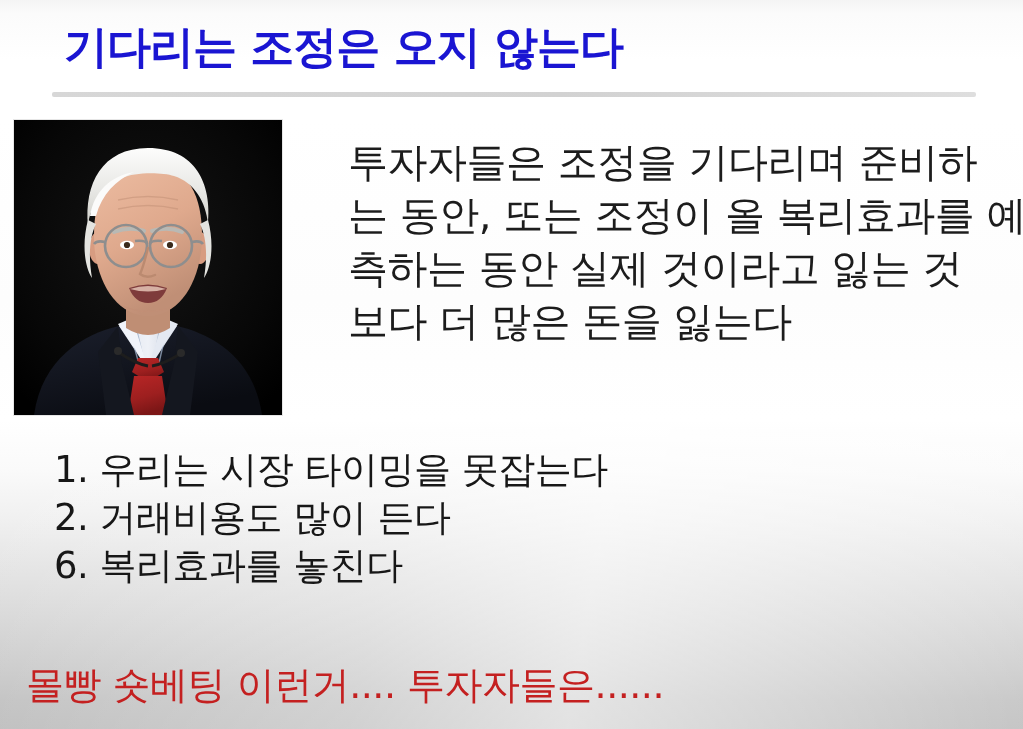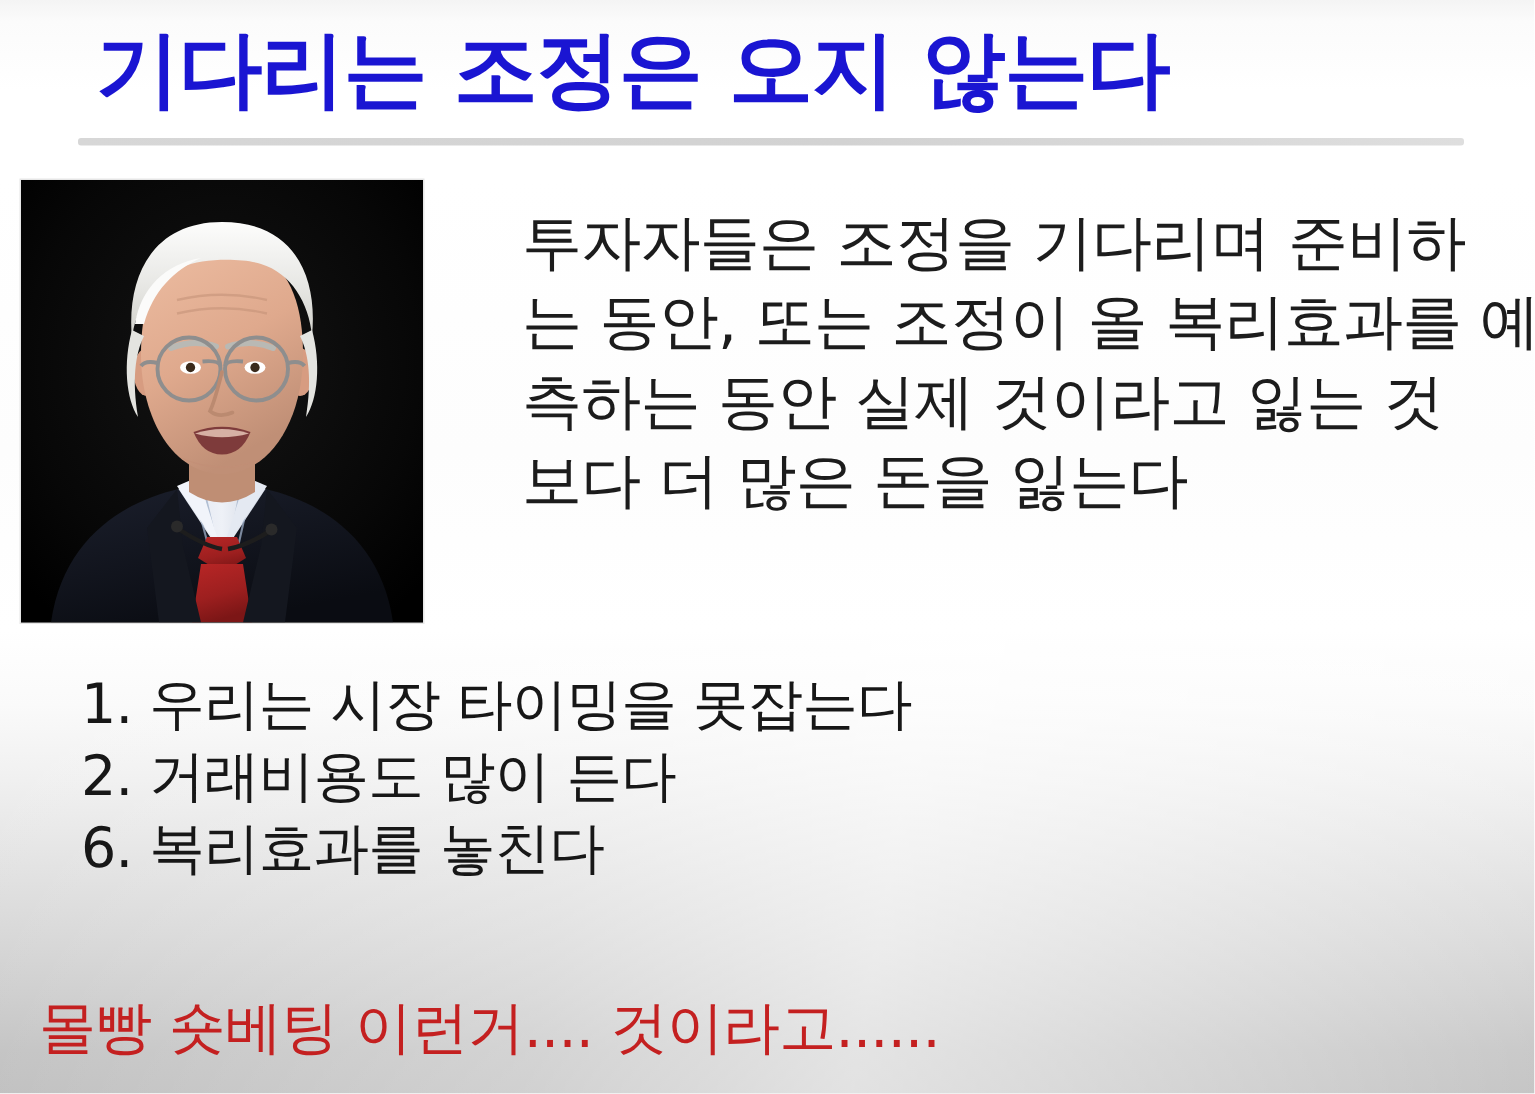--- a/index.html
+++ b/index.html
@@ -47,21 +47,21 @@
        rgba(255,255,255,0.55) 58%,
        rgba(255,255,255,0.10) 100%);
     pointer-events: none;
   }
 
   
   #title {
     position: absolute;
     left: 64px;
     top: 16px;
-    font-size: 56px;
+    font-size: 44px;
     line-height: 62px;
     font-weight: 700;
     letter-spacing: -1px;
     color: #1a15d2;
     white-space: nowrap;
   }
 
   #title-rule {
     position: absolute;
     left: 52px;
@@ -252,15 +252,15 @@
     <span class="qline">측하는 동안 실제 것이라고 잃는 것</span>
     <span class="qline">보다 더 많은 돈을 잃는다</span>
   </div>
 
   <div id="points">
     <span class="point">1. 우리는 시장 타이밍을 못잡는다</span>
     <span class="point">2. 거래비용도 많이 든다</span>
     <span class="point">6. 복리효과를 놓친다</span>
   </div>
 
-  <div id="footnote">몰빵 숏베팅 이런거.... 것이라고......</div>
+  <div id="footnote">몰빵 숏베팅 이런거.... 투자자들은......</div>
 
 </div>
 
 </body></html>

